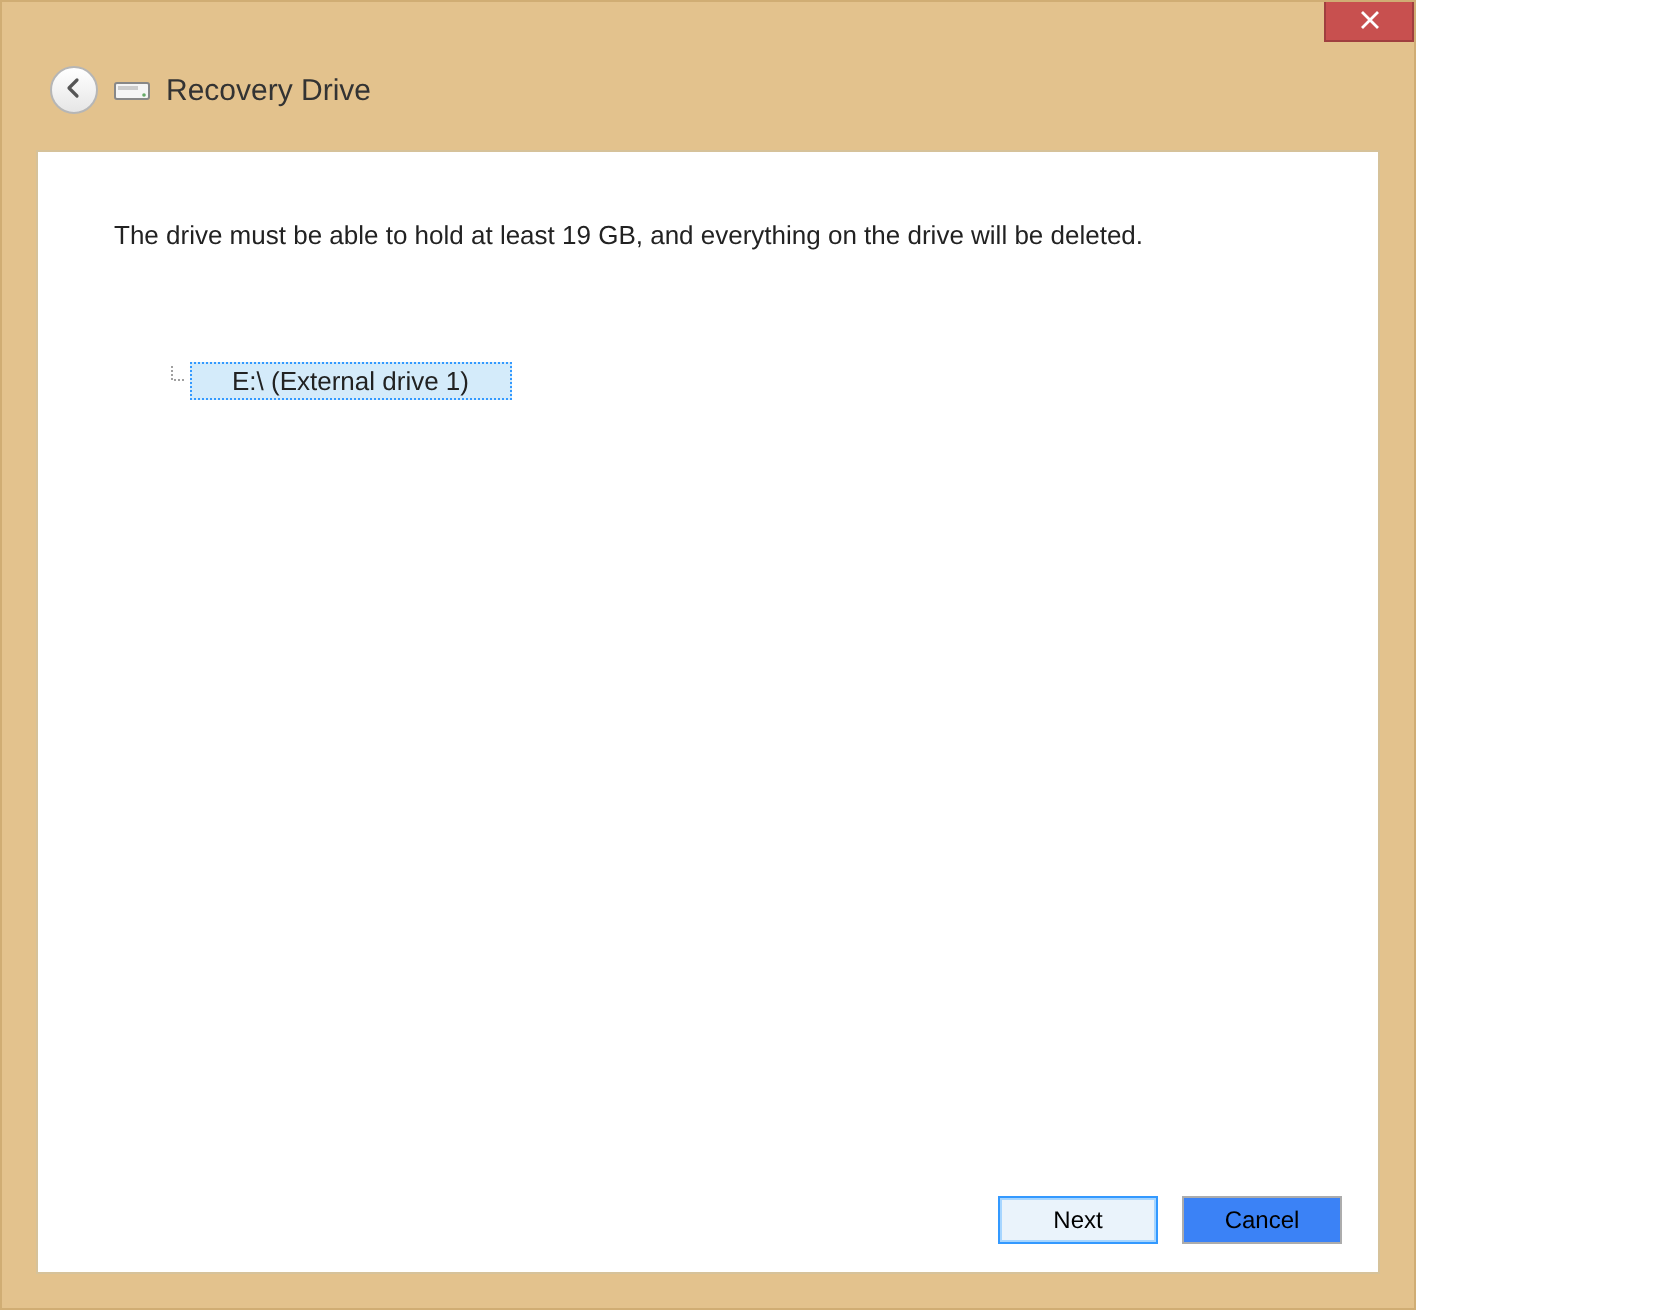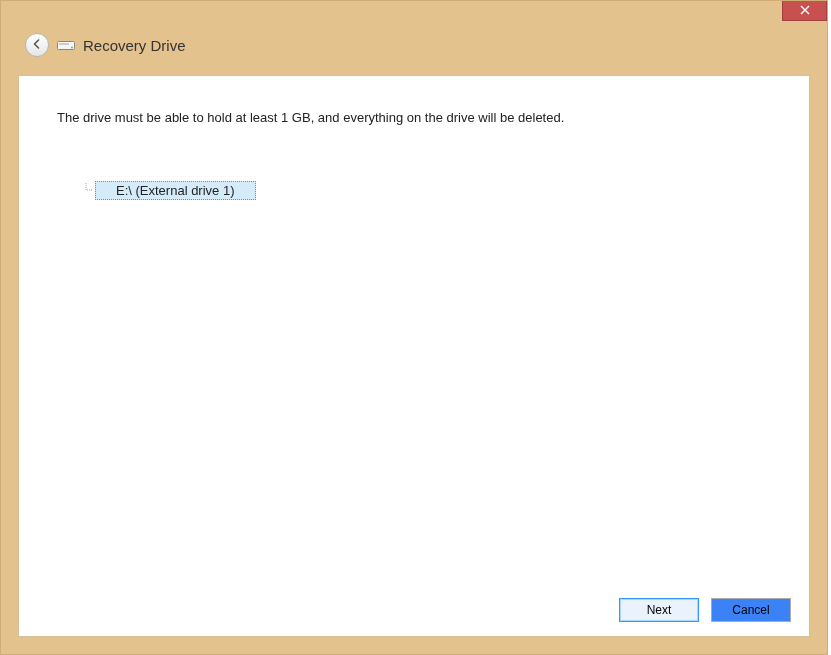--- a/index.html
+++ b/index.html
@@ -5,21 +5,21 @@
     * { box-sizing: border-box; margin: 0; padding: 0; }
     body {
       font-family: "Segoe UI", Tahoma, sans-serif;
       font-size: 12px;
       background: #fff;
       width: 831px;
       height: 655px;
       overflow: hidden;
     }
     .window {
-      width: 828px;
+      width: 708px;
       height: 655px;
       background: #e3c28d;
       border: 1px solid #d0ad74;
       position: relative;
     }
     .titlebar {
       height: 28px;
       position: relative;
     }
     .close-btn {
@@ -172,21 +172,21 @@
         <circle cx="15" cy="8.5" r="0.9" fill="#6a6"></circle>
       </svg>
     </span>
     <span class="header-title">Recovery Drive</span>
   </div>
 
   <div class="content-panel">
     <div class="content-inner">
 
 
-      <p class="description">The drive must be able to hold at least 1 GB, and everything on the drive will be deleted.</p>
+      <p class="description">The drive must be able to hold at least 19 GB, and everything on the drive will be deleted.</p>
 
       <div class="drives-section">
         <div class="drive-tree">
           <span class="tree-connector">
             <svg width="12" height="14" viewBox="0 0 12 14">
               <path d="M3 0 L3 7 L10 7" stroke="#a0a0a0" stroke-width="1" stroke-dasharray="1,1" fill="none"></path>
             </svg>
           </span><span class="drive-item">E:\ (External drive 1)</span>
         </div>
       </div>

